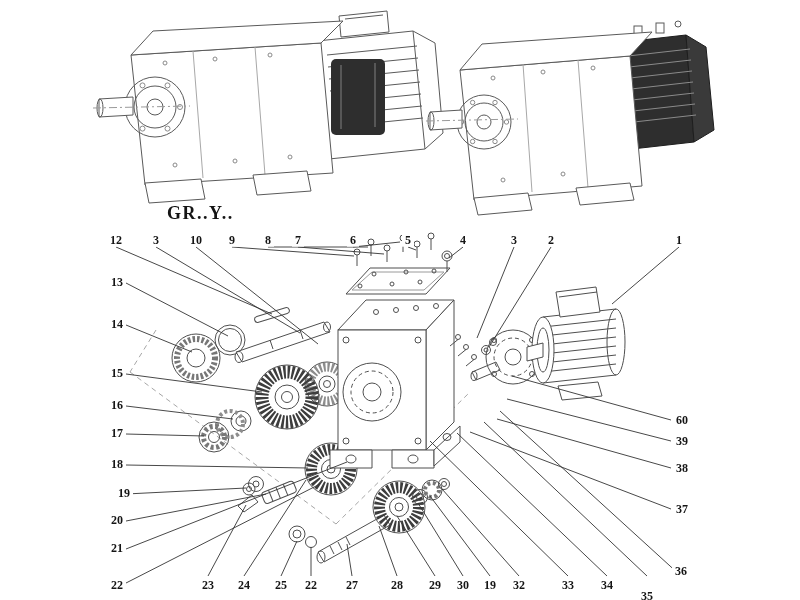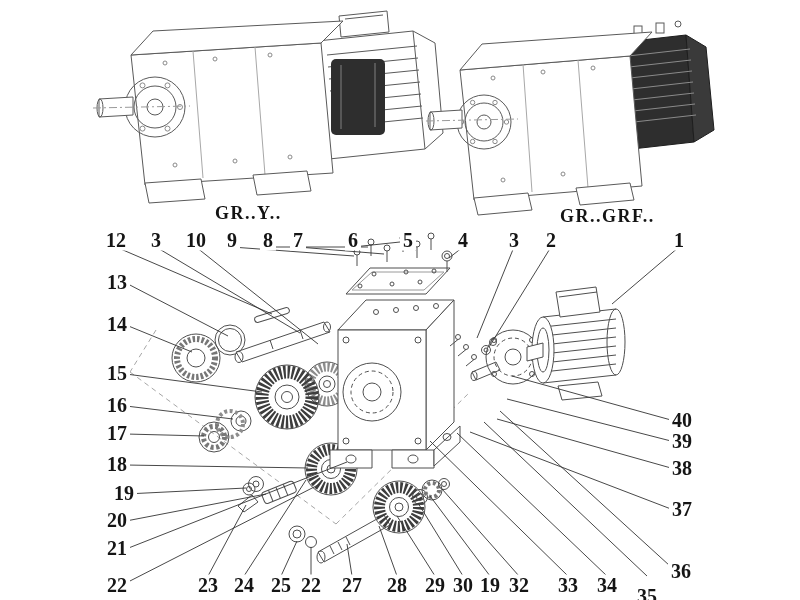--- a/index.html
+++ b/index.html
@@ -3,25 +3,25 @@
 <meta charset="utf-8">
 <style>
   html,body{margin:0;padding:0;background:#fff;}
   .canvas{
     position:relative;width:800px;height:600px;background:#fff;
     font-family:"Liberation Serif",serif;overflow:hidden;
   }
   svg.layer{position:absolute;left:0;top:0;}
   .variant-label{
     position:absolute;font-weight:700;font-size:18px;letter-spacing:1.5px;
-    color:#141414;background:#fff;padding:0 2px;margin-left:48px;
+    color:#141414;background:#fff;padding:0 2px;
   }
   .callout{
     position:absolute;transform:translate(-50%,-50%);
-    font-weight:700;font-size:20px;line-height:1.05;color:#151515;
+    font-weight:700;font-size:12px;line-height:1.05;color:#151515;
     background:#fff;padding:0 3px;
   }
 </style>
 </head>
 <body>
 
 <div class="canvas">
 
   <svg class="layer" width="800" height="600" viewBox="0 0 800 600">
 
@@ -323,21 +323,20 @@
       <line x1="647" y1="576" x2="484" y2="422"></line>
       <line x1="681" y1="576" x2="500" y2="411"></line>
       <line x1="671" y1="509" x2="470" y2="432"></line>
       <line x1="671" y1="468" x2="497" y2="419"></line>
       <line x1="671" y1="441" x2="507" y2="399"></line>
       <line x1="671" y1="420" x2="512" y2="376"></line>
     </g>
   </svg>
 
   <div class="variant-label" style="left:165px;top:203px">GR..Y..</div>
-  <div class="variant-label" style="left:510px;top:206px">GR..GRF..</div>
 
   <div class="callout" style="left:679px;top:240px">1</div>
   <div class="callout" style="left:551px;top:240px">2</div>
   <div class="callout" style="left:514px;top:240px">3</div>
   <div class="callout" style="left:463px;top:240px">4</div>
   <div class="callout" style="left:408px;top:240px">5</div>
   <div class="callout" style="left:353px;top:240px">6</div>
   <div class="callout" style="left:298px;top:240px">7</div>
   <div class="callout" style="left:268px;top:240px">8</div>
   <div class="callout" style="left:232px;top:240px">9</div>
@@ -364,15 +363,15 @@
   <div class="callout" style="left:463px;top:585px">30</div>
   <div class="callout" style="left:490px;top:585px">19</div>
   <div class="callout" style="left:519px;top:585px">32</div>
   <div class="callout" style="left:568px;top:585px">33</div>
   <div class="callout" style="left:607px;top:585px">34</div>
   <div class="callout" style="left:647px;top:596px">35</div>
   <div class="callout" style="left:681px;top:571px">36</div>
   <div class="callout" style="left:682px;top:509px">37</div>
   <div class="callout" style="left:682px;top:468px">38</div>
   <div class="callout" style="left:682px;top:441px">39</div>
-  <div class="callout" style="left:682px;top:420px">40</div>
+  <div class="callout" style="left:682px;top:420px">60</div>
 
 </div>
 
 </body></html>

